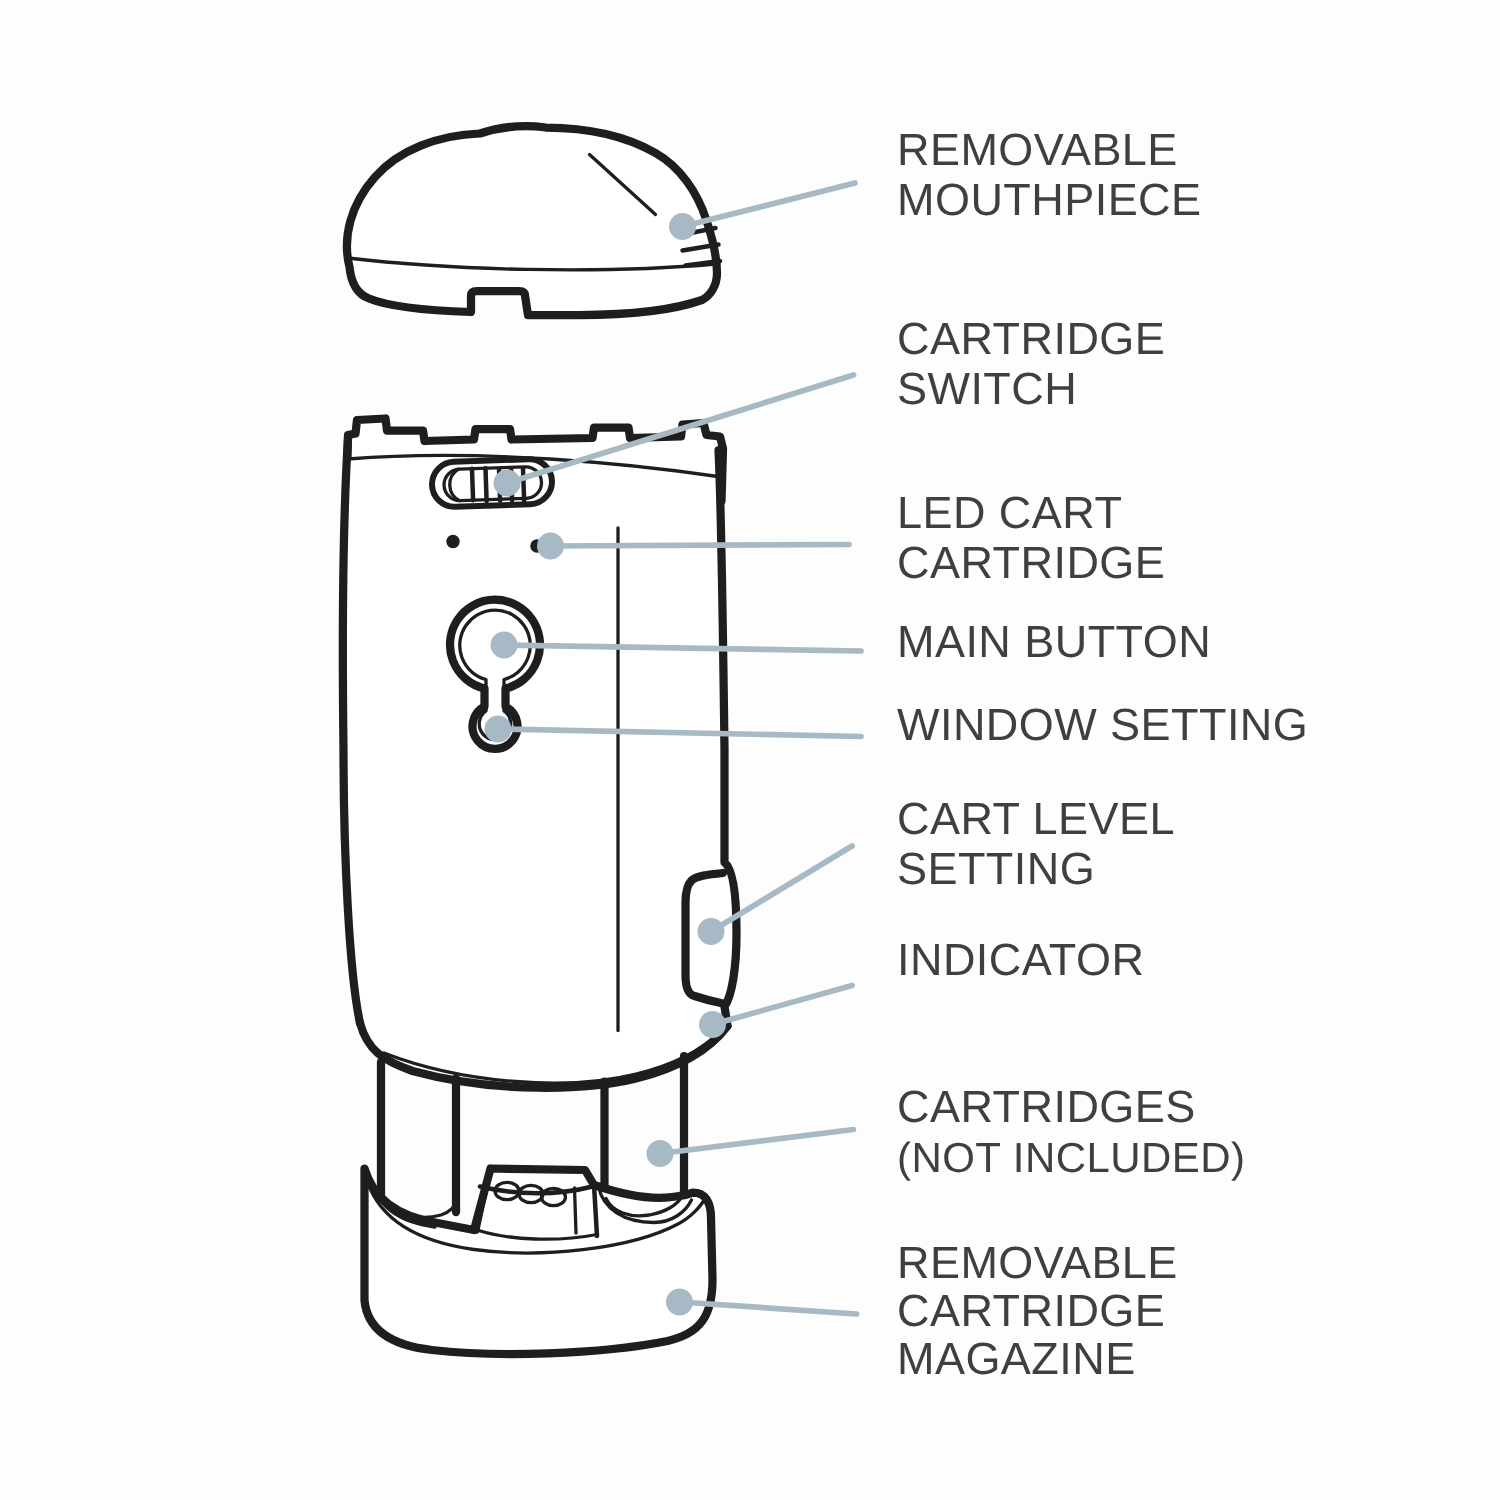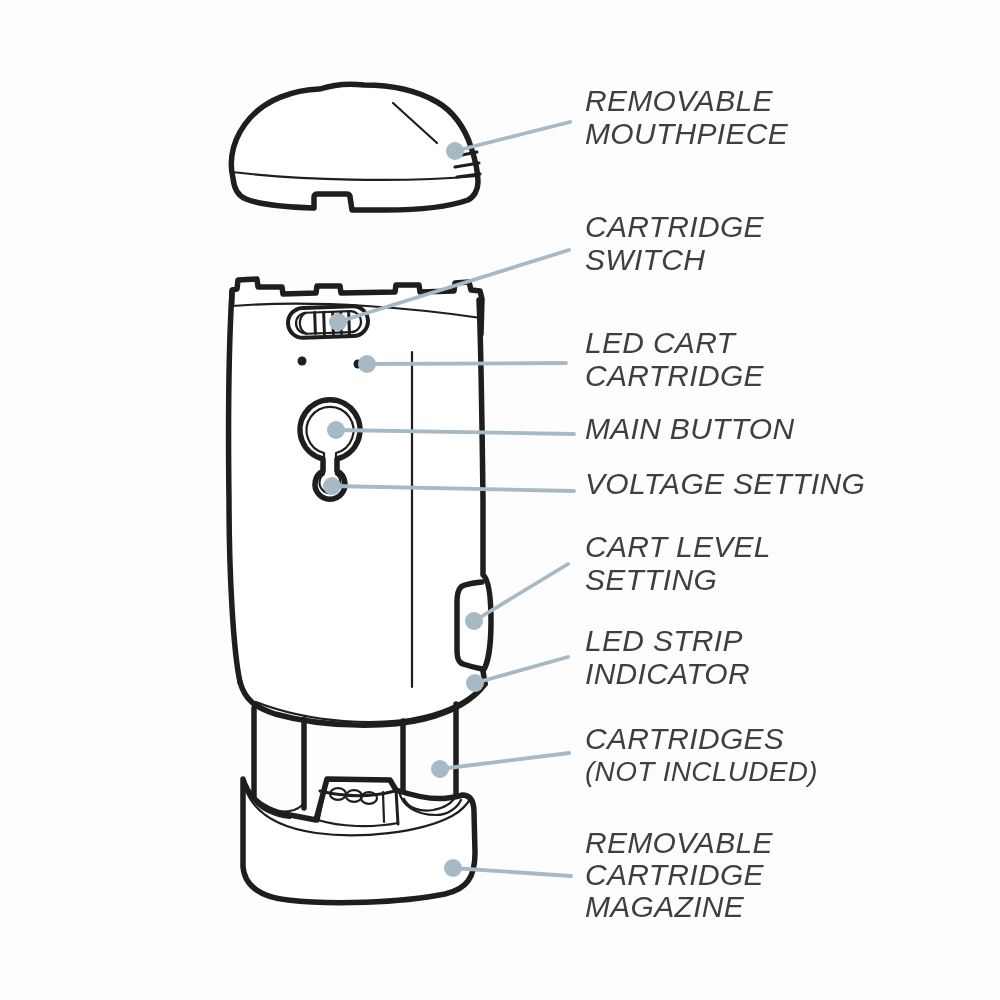--- a/index.html
+++ b/index.html
@@ -25,26 +25,25 @@
   .ink-thin{stroke:var(--ink);stroke-width:2.2;fill:none;stroke-linecap:round;stroke-linejoin:round;}
   .white-fill{fill:#fff;stroke:none;}
   .ink-dot{fill:var(--ink);stroke:none;}
 
   
   .callout{stroke:var(--accent);stroke-width:3.8;fill:none;stroke-linecap:round;}
   .callout-dot{fill:var(--accent);stroke:none;}
 
   
   .label{
-    position:absolute;left:585px;
+    position:absolute;left:598px;
     color:var(--label);
     font-size:30px;line-height:33px;
     letter-spacing:0.3px;
     white-space:nowrap;
-    font-style:italic;
   }
   .label .note{font-size:28px;line-height:33px;}
 </style>
 </head>
 <body>
 
 <div id="stage">
 
   <svg width="1000" height="1000" viewBox="0 0 1000 1000">
 
@@ -205,30 +204,29 @@
   <div class="label" style="top:326px">
     <div>LED CART</div>
     <div>CARTRIDGE</div>
   </div>
 
   <div class="label" style="top:412px">
     <div>MAIN BUTTON</div>
   </div>
 
   <div class="label" style="top:467px">
-    <div>VOLTAGE SETTING</div>
+    <div>WINDOW SETTING</div>
   </div>
 
   <div class="label" style="top:530px">
     <div>CART LEVEL</div>
     <div>SETTING</div>
   </div>
 
   <div class="label" style="top:624px">
-    <div>LED STRIP</div>
     <div>INDICATOR</div>
   </div>
 
   <div class="label" style="top:722px">
     <div>CARTRIDGES</div>
     <div class="note">(NOT INCLUDED)</div>
   </div>
 
   <div class="label" style="top:827px;line-height:32px">
     <div>REMOVABLE</div>

